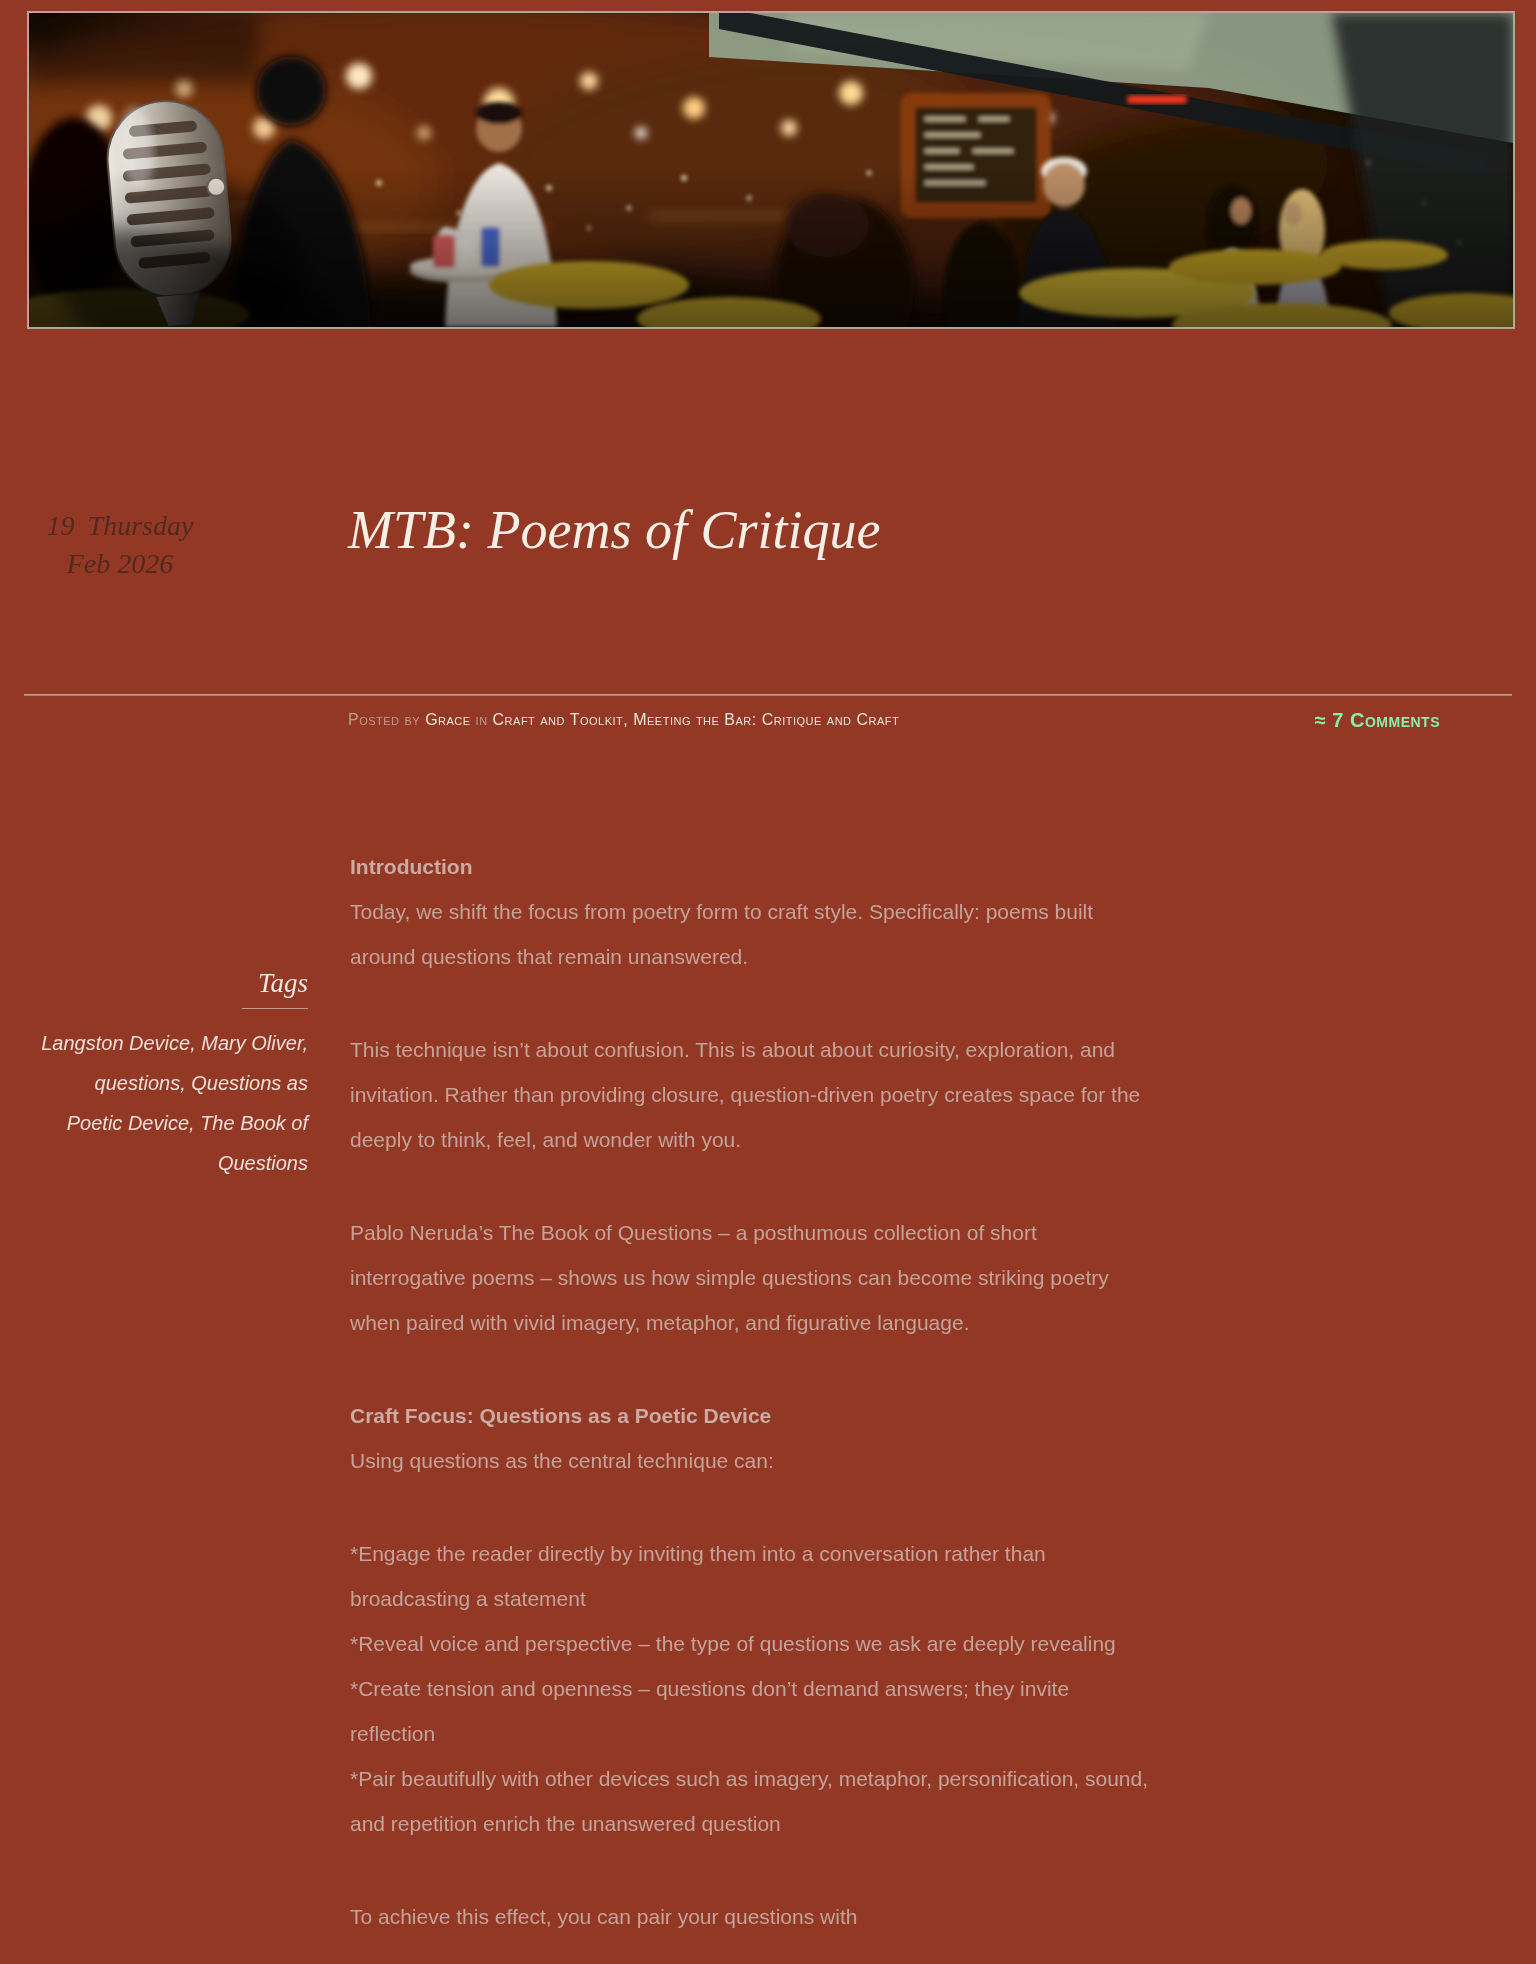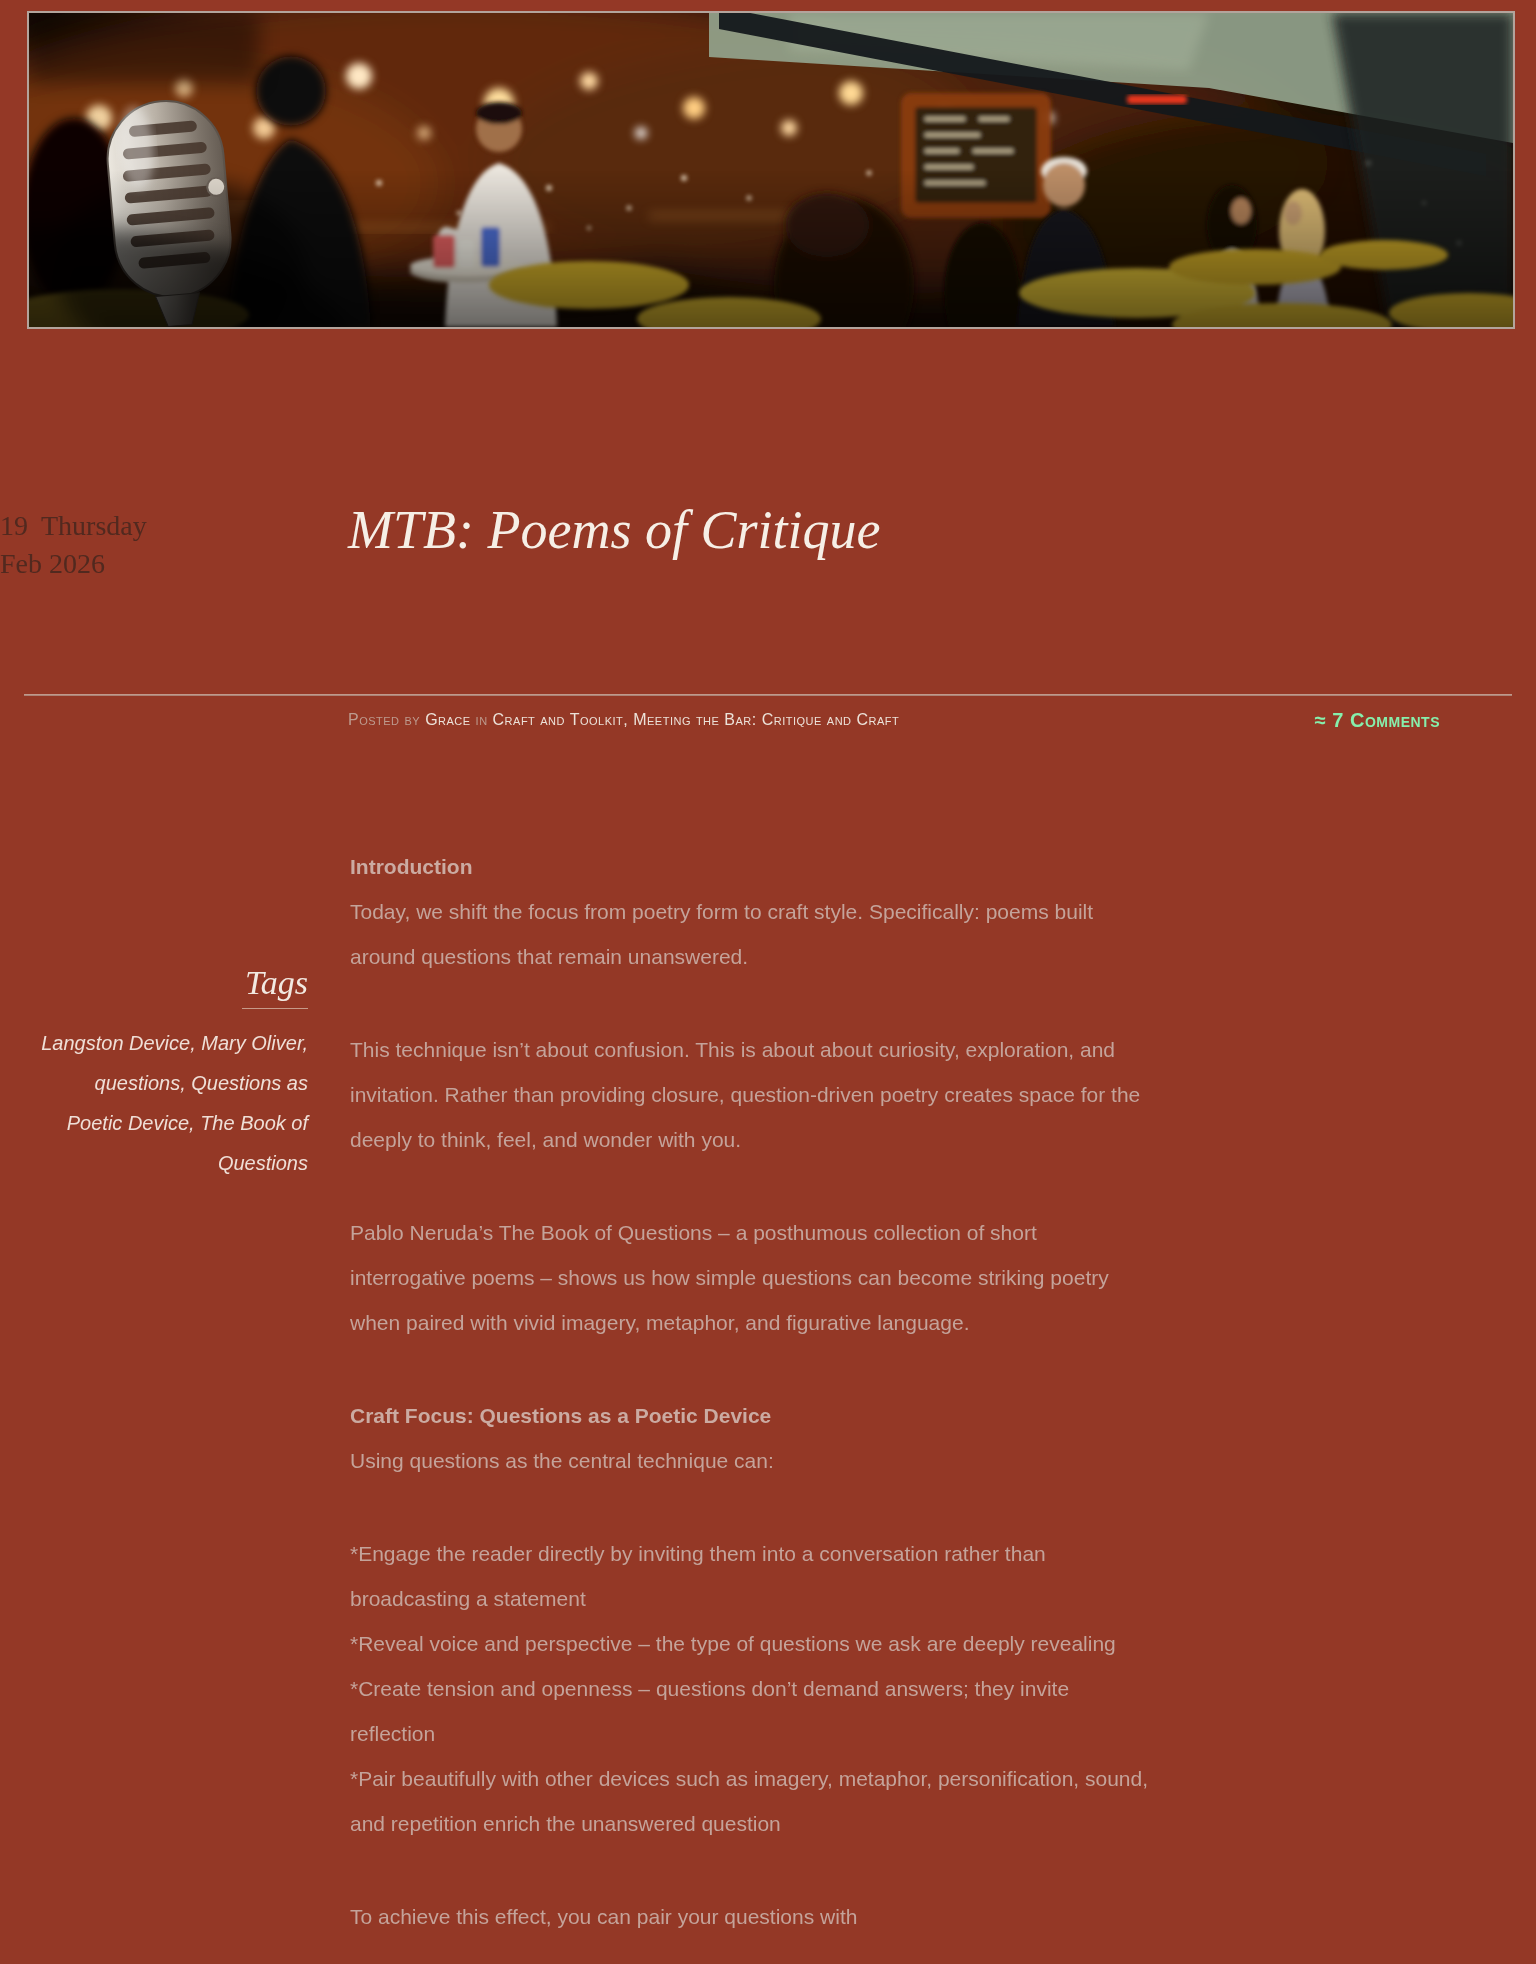--- a/index.html
+++ b/index.html
@@ -5,22 +5,22 @@
   html,body{margin:0;padding:0;background:#943826;}
   .page{position:relative;width:1536px;height:1964px;margin:0 auto;background:#943826;overflow:hidden;
         font-family:"Liberation Sans",sans-serif;}
 
   
   .banner{position:absolute;left:27px;top:11px;width:1484px;height:314px;
           border:2px solid #b3a49c;background:#150b05;}
   .banner svg{display:block;width:100%;height:100%;}
 
   
-  .entry-date{position:absolute;left:0;top:507px;width:240px;text-align:left;
-              font-family:"Liberation Serif",serif;
+  .entry-date{position:absolute;left:0;top:507px;width:240px;text-align:center;
+              font-family:"Liberation Serif",serif;font-style:italic;
               font-size:28px;line-height:38px;color:#51291f;}
   .entry-date .day{margin-right:13px;}
 
   
   .entry-title{position:absolute;left:348px;top:499px;width:980px;margin:0;
                font-family:"Liberation Serif",serif;font-style:italic;font-weight:400;
                font-size:54px;line-height:63px;color:#f6efe6;}
 
   
   .divider{position:absolute;left:24px;top:686px;width:1488px;height:2px;border:0;
@@ -32,21 +32,21 @@
              letter-spacing:.5px;color:#bd9b8f;}
   .meta-left a{color:#ece2d9;text-decoration:none;cursor:pointer;}
   .meta-left .sep{color:#ece2d9;}
   .meta-comments{margin-left:auto;font-size:20px;line-height:38px;font-variant:small-caps;
                  font-weight:700;letter-spacing:.5px;color:#86efac;text-decoration:none;cursor:pointer;
                  white-space:nowrap;}
 
   
   .tags{position:absolute;left:40px;top:966px;width:268px;text-align:right;}
   .tags h2{margin:0;font-family:"Liberation Serif",serif;font-style:italic;font-weight:400;
-           font-size:34px;line-height:34px;color:#f2e9e1;}
+           font-size:27px;line-height:34px;color:#f2e9e1;}
   .tags-rule{margin:8px 0 0 auto;width:66px;height:1px;background:#c79a89;}
   .tag-list{margin:14px 0 0;font-style:italic;font-size:20px;line-height:40px;color:#efdfd7;}
   .tag-list a{color:#efdfd7;text-decoration:none;cursor:pointer;}
 
   
   .entry-content{position:absolute;left:350px;top:844px;width:806px;
                  font-size:21px;line-height:45px;color:#c4a39a;}
   .entry-content .h{margin:0;font-weight:700;color:#cbaba2;}
   .entry-content .para{margin:0 0 48px;}
   .entry-content .tight{margin:0;}

